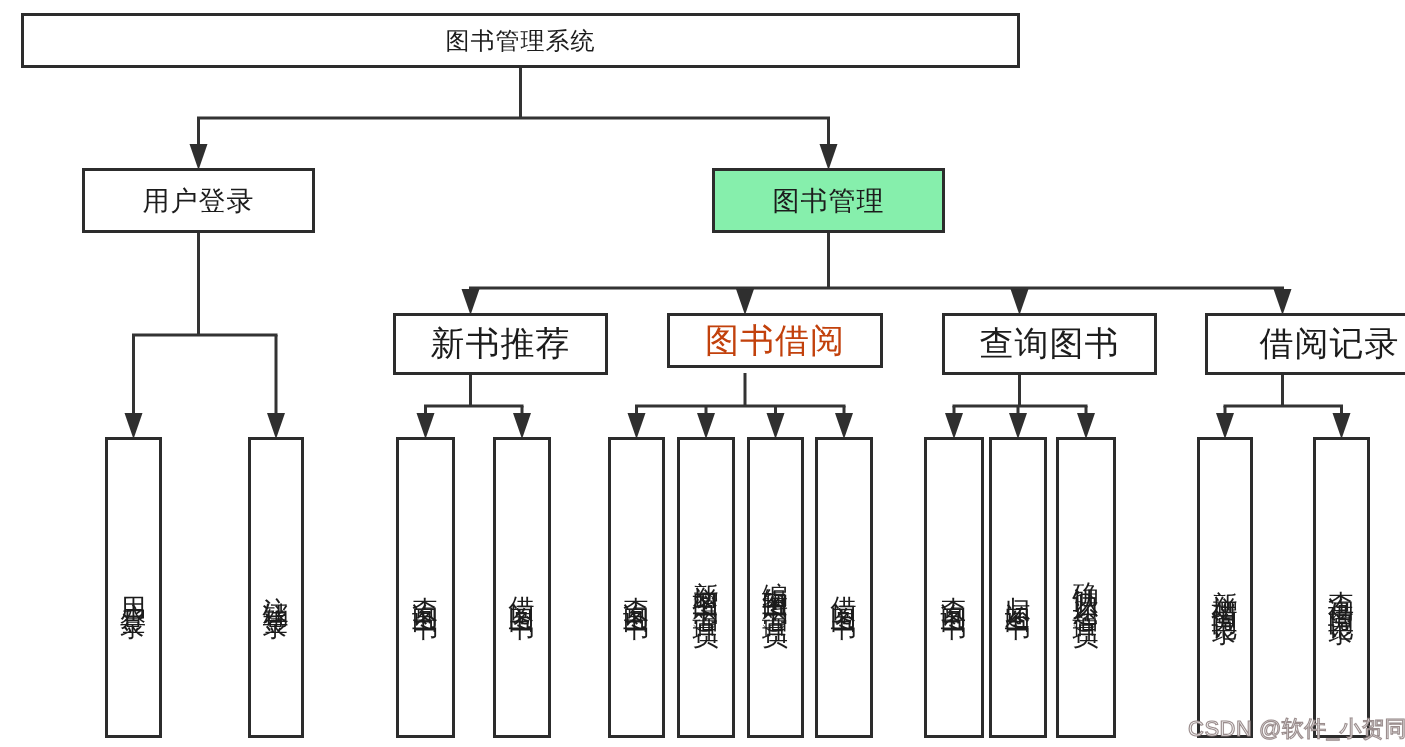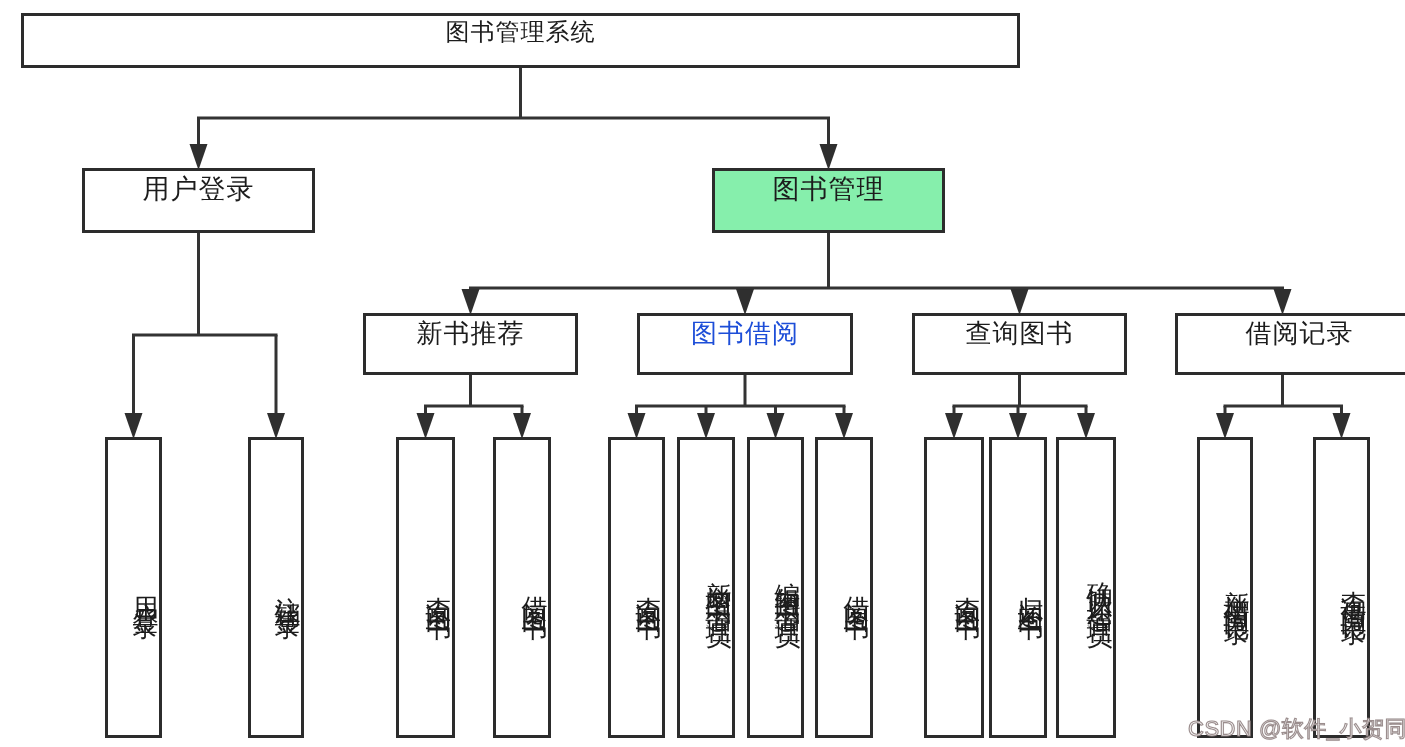--- a/index.html
+++ b/index.html
@@ -3,26 +3,26 @@
 <meta charset="utf-8">
 <style>
   html,body{margin:0;padding:0;background:#fff;}
   #stage{
     position:relative;width:1405px;height:747px;background:#ffffff;overflow:hidden;
     font-family:"Liberation Sans",sans-serif;
   }
   #edges{position:absolute;left:0;top:0;z-index:1;}
   .node{
     position:absolute;box-sizing:border-box;background:#ffffff;
-    border:3px solid #2c2c2c;display:flex;justify-content:center;
+    border:3px solid #2c2c2c;display:flex;align-items:center;justify-content:center;
     color:#1c1c1c;z-index:2;text-align:center;
   }
   .node.root{font-size:24px;letter-spacing:1px;}
   .node.h2{font-size:27px;letter-spacing:1px;}
-  .node.h3{font-size:26px;letter-spacing:1px;}
+  .node.h3{font-size:34px;letter-spacing:1px;margin-left:30px;}
   .node.v{
     writing-mode:vertical-rl;text-orientation:mixed;
     font-size:26px;letter-spacing:6px;line-height:1;
   }
   .watermark{
     position:absolute;z-index:5;white-space:nowrap;
     font-size:22px;letter-spacing:0.5px;
     color:rgba(255,255,255,0.92);
     -webkit-text-stroke:1.1px rgba(142,128,128,0.88);
     text-shadow:0 0 1px rgba(142,128,128,0.55);
@@ -98,21 +98,21 @@
       </div>
       <div class="node v" style="left: 105px; top: 437px; width: 57px; height: 301px; border-color: rgb(44, 44, 44); background: rgb(255, 255, 255); color: rgb(28, 28, 28);">
         <span>用户登录</span>
       </div>
       <div class="node v" style="left: 248px; top: 437px; width: 56px; height: 301px; border-color: rgb(44, 44, 44); background: rgb(255, 255, 255); color: rgb(28, 28, 28);">
         <span>注销登录</span>
       </div>
       <div class="node h3" style="left: 363px; top: 313px; width: 215px; height: 62px; border-color: rgb(44, 44, 44); background: rgb(255, 255, 255); color: rgb(28, 28, 28);">
         <span>新书推荐</span>
       </div>
-      <div class="node h3" style="left: 637px; top: 313px; width: 216px; height: 62px; border-color: rgb(44, 44, 44); background: rgb(255, 255, 255); color: #1d4ed8;">
+      <div class="node h3" style="left: 637px; top: 313px; width: 216px; height: 55px; border-color: rgb(44, 44, 44); background: rgb(255, 255, 255); color: #c2410c;">
         <span>图书借阅</span>
       </div>
       <div class="node h3" style="left: 912px; top: 313px; width: 215px; height: 62px; border-color: rgb(44, 44, 44); background: rgb(255, 255, 255); color: rgb(28, 28, 28);">
         <span>查询图书</span>
       </div>
       <div class="node h3" style="left: 1175px; top: 313px; width: 249px; height: 62px; border-color: rgb(44, 44, 44); background: rgb(255, 255, 255); color: rgb(28, 28, 28);">
         <span>借阅记录</span>
       </div>
       <div class="node v" style="left: 396px; top: 437px; width: 59px; height: 301px; border-color: rgb(44, 44, 44); background: rgb(255, 255, 255); color: rgb(28, 28, 28);">
         <span>查询图书</span>

